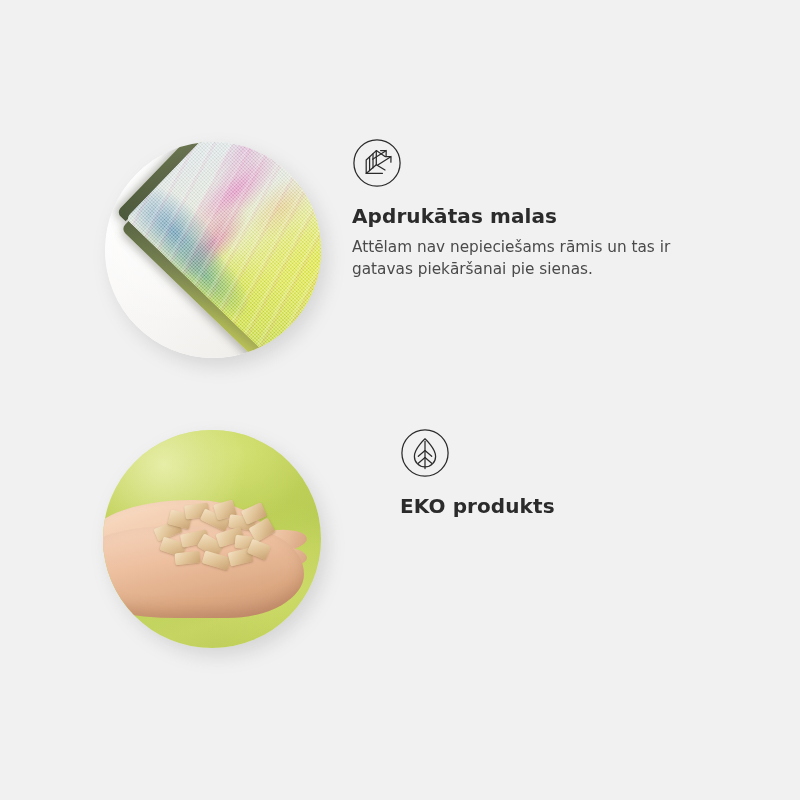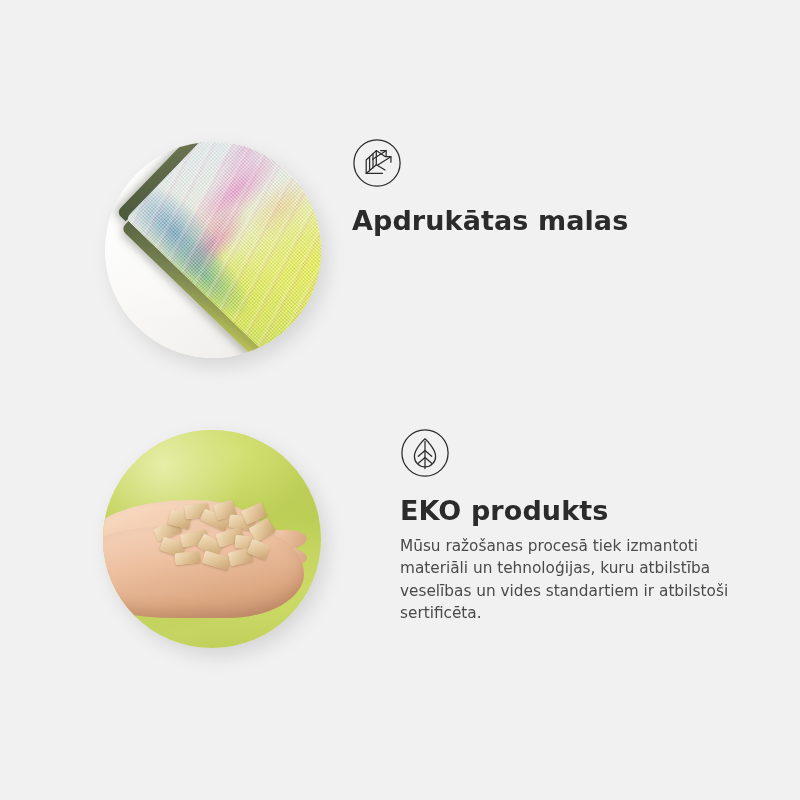--- a/index.html
+++ b/index.html
@@ -279,21 +279,21 @@
   .icon-circle {
     width: 50px;
     height: 50px;
     margin-bottom: 16px;
   }
 
   .icon-circle svg { display: block; width: 50px; height: 50px; }
 
   
   .feature-title {
-    font-size: 27px;
+    font-size: 20px;
     font-weight: 600;
     color: #2b2b2b;
     letter-spacing: 0.1px;
     line-height: 1.25;
     margin-bottom: 7px;
   }
 
   .feature-body {
     font-size: 15.3px;
     font-weight: 400;
@@ -337,20 +337,21 @@
           <path d="M24.3 26.8 L33.0 32.0"></path>
           <path d="M14.2 35.4 L30.4 35.4"></path>
 
           <path d="M20.6 21.2 L33.6 13.0"></path>
           <path d="M28.6 12.6 L34.2 12.5 L34.1 18.2"></path>
           <path d="M25.4 27.2 L38.4 19.0"></path>
           <path d="M33.4 18.6 L39.0 18.5 L38.9 24.2"></path>
         </svg>
       </div>
       <div class="feature-title">Apdrukātas malas</div>
+      <div class="feature-body">Attēlam nav nepieciešams rāmis un tas ir gatavas piekāršanai pie sienas.</div>
     </div>
   </div>
 
   <div class="feature feature-2">
 
     <div class="media">
       <div class="photo-circle circle-2">
         <div class="eco-photo"></div>
         <div class="hands">
           <div class="hand-upper"></div>
@@ -391,17 +392,16 @@
                    C19.2 38.9 14.4 34.4 14.4 28.4
                    C14.4 20.6 25 10.8 25 10.8 Z"></path>
           <path d="M25 13.4 L25 40.6"></path>
           <path d="M25 22.6 L18.3 28.3"></path>
           <path d="M25 22.6 L31.7 28.3"></path>
           <path d="M25 29.6 L18.3 35.3"></path>
           <path d="M25 29.6 L31.7 35.3"></path>
         </svg>
       </div>
       <div class="feature-title">EKO produkts</div>
-      <div class="feature-body">Mūsu ražošanas procesā tiek izmantoti materiāli un tehnoloģijas, kuru atbilstība veselības un vides standartiem ir atbilstoši sertificēta.</div>
     </div>
   </div>
 
 </div>
 
 </body></html>

